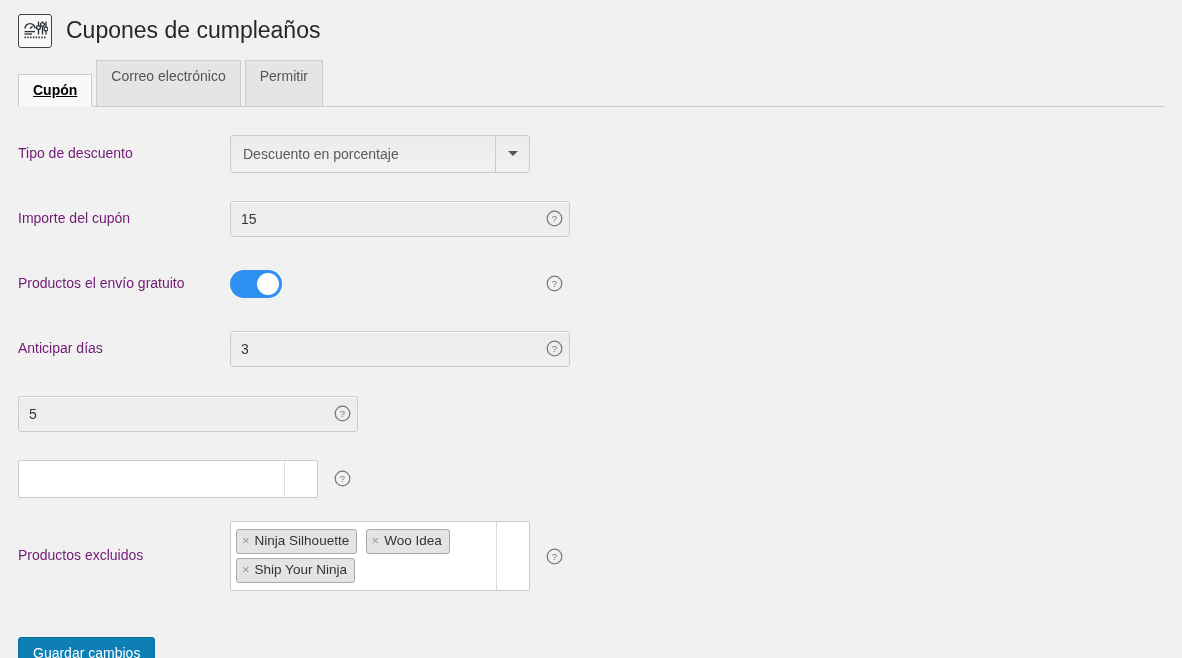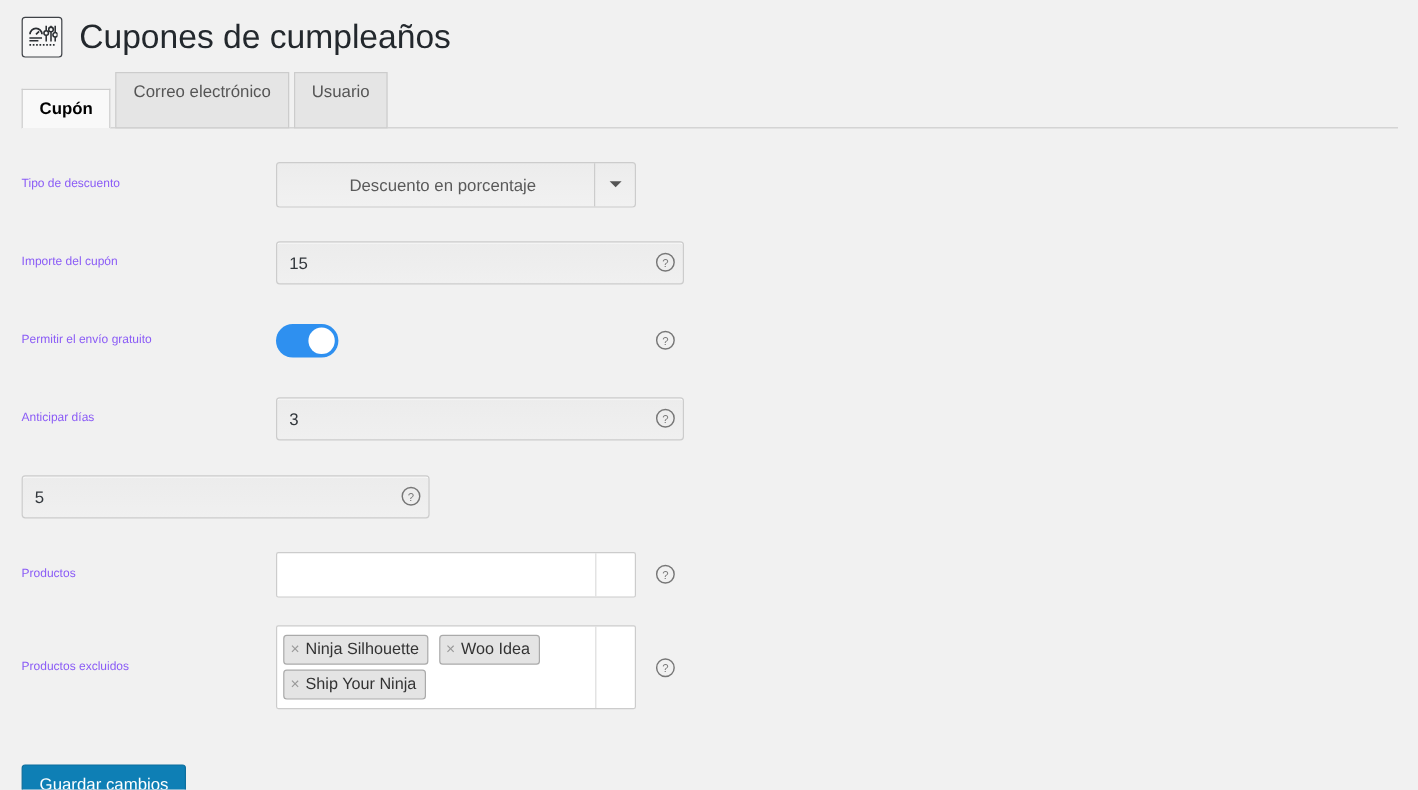--- a/index.html
+++ b/index.html
@@ -22,21 +22,21 @@
     width: 34px; height: 34px;
     border: 1px solid #3f4247;
     border-radius: 3px;
     background: #f7f7f7;
     display: flex;
     align-items: center;
     justify-content: center;
     flex: 0 0 auto;
   }
   .page-title {
-    font-size: 28px;
+    font-size: 23px;
     font-weight: 400;
     color: #23282d;
     margin-left: 14px;
     line-height: 1.3;
     white-space: nowrap;
   }
 
   
   .tab-strip {
     position: relative;
@@ -68,38 +68,39 @@
     cursor: pointer;
     white-space: nowrap;
   }
   .tab.active {
     background: #f9f9f9;
     color: #000;
     font-weight: 700;
     border-bottom: 1px solid #f9f9f9;
     height: 33px;
     line-height: 31px;
+    text-decoration: underline;
   }
 
   
   .form {
     margin-top: 14px;
     padding-left: 18px;
   }
   .form-row {
     display: flex;
     align-items: center;
     height: 65px;
   }
   .form-row.tall { height: 90px; align-items: center; }
   .field-label {
     width: 212px;
     flex: 0 0 212px;
-    font-size: 10px;
-    color: #8b5cf6;
+    font-size: 14px;
+    color: #701a75;
     line-height: 1.4;
   }
   .field-control {
     width: 300px;
     flex: 0 0 300px;
   }
   .help-icon {
     margin-left: 16px;
     width: 17px; height: 17px;
     flex: 0 0 17px;
@@ -134,21 +135,20 @@
     align-items: center;
     cursor: pointer;
   }
   .select-text {
     flex: 1 1 auto;
     padding-left: 12px;
     font-size: 14px;
     color: #5a5a5a;
     white-space: nowrap;
     overflow: hidden;
-    text-align: center;
   }
   .select-arrow-box {
     width: 34px;
     height: 100%;
     border-left: 1px solid #ccc;
     display: flex;
     align-items: center;
     justify-content: center;
     flex: 0 0 34px;
   }
@@ -253,21 +253,21 @@
 
       <line x1="2.5" y1="18.4" x2="24" y2="18.4" stroke="#2b2f33" stroke-width="1.6" stroke-dasharray="1.4 1.4"></line>
     </svg>
   </div>
   <div class="page-title">Cupones de cumpleaños</div>
 </div>
 
 <div class="tab-strip">
   <div class="tab active">Cupón</div>
   <div class="tab">Correo electrónico</div>
-  <div class="tab">Usuario</div>
+  <div class="tab">Permitir</div>
 </div>
 
 <div class="form">
 
   <div class="form-row">
     <div class="field-label">Tipo de descuento</div>
     <div class="field-control">
       <div class="select-wrap">
         <span class="select-text">Descuento en porcentaje</span>
         <span class="select-arrow-box">
@@ -282,21 +282,21 @@
     <div class="field-control">
       <input class="text-input" type="text" value="15" style="">
     </div>
     <svg class="help-icon" viewBox="0 0 17 17">
       <circle cx="8.5" cy="8.5" r="7.3" fill="none" stroke="#777" stroke-width="1.2"></circle>
       <text x="8.5" y="12.2" text-anchor="middle" font-size="9.5" fill="#777" font-family="Liberation Sans, sans-serif">?</text>
     </svg>
   </div>
 
   <div class="form-row">
-    <div class="field-label">Permitir el envío gratuito</div>
+    <div class="field-label">Productos el envío gratuito</div>
     <div class="field-control">
       <span class="toggle">
         <span class="knob"></span>
       </span>
     </div>
     <svg class="help-icon" viewBox="0 0 17 17">
       <circle cx="8.5" cy="8.5" r="7.3" fill="none" stroke="#777" stroke-width="1.2"></circle>
       <text x="8.5" y="12.2" text-anchor="middle" font-size="9.5" fill="#777" font-family="Liberation Sans, sans-serif">?</text>
     </svg>
   </div>
@@ -316,21 +316,20 @@
     <div class="field-control">
       <input class="text-input" type="text" value="5" style="">
     </div>
     <svg class="help-icon" viewBox="0 0 17 17">
       <circle cx="8.5" cy="8.5" r="7.3" fill="none" stroke="#777" stroke-width="1.2"></circle>
       <text x="8.5" y="12.2" text-anchor="middle" font-size="9.5" fill="#777" font-family="Liberation Sans, sans-serif">?</text>
     </svg>
   </div>
 
   <div class="form-row">
-    <div class="field-label">Productos</div>
     <div class="field-control">
       <div class="multiselect empty">
         <span class="ms-divider"></span>
       </div>
     </div>
     <svg class="help-icon" viewBox="0 0 17 17">
       <circle cx="8.5" cy="8.5" r="7.3" fill="none" stroke="#777" stroke-width="1.2"></circle>
       <text x="8.5" y="12.2" text-anchor="middle" font-size="9.5" fill="#777" font-family="Liberation Sans, sans-serif">?</text>
     </svg>
   </div>

